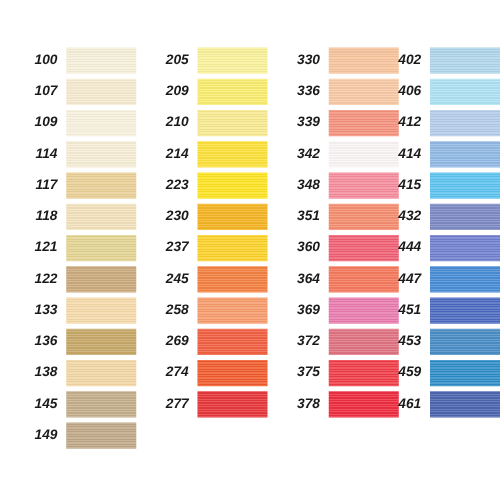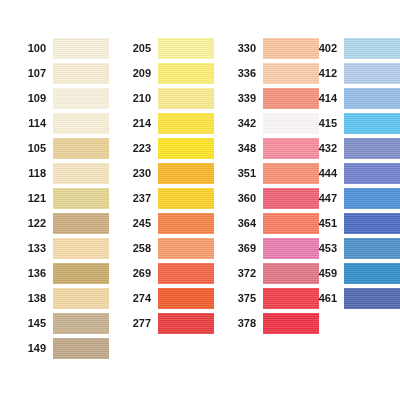--- a/index.html
+++ b/index.html
@@ -11,20 +11,21 @@
     height: 400px;
     background: #ffffff;
     font-family: "Liberation Sans", sans-serif;
     overflow: hidden;
   }
   #chart {
     position: relative;
     width: 400px;
     height: 356px;
     box-sizing: border-box;
+    font-style: italic;
   }
   .column {
     position: absolute;
     top: 36px;
     width: 92px;
   }
   .col-0 { left: 14px; }
   .col-1 { left: 119px; }
   .col-2 { left: 224px; }
   .col-3 { left: 305px; }
@@ -97,21 +98,21 @@
       </div>
       <div class="swatch-row">
         <span class="swatch-label">109</span>
         <span class="swatch-chip" style="background-color: rgb(247, 240, 221);"></span>
       </div>
       <div class="swatch-row">
         <span class="swatch-label">114</span>
         <span class="swatch-chip" style="background-color: rgb(247, 238, 215);"></span>
       </div>
       <div class="swatch-row">
-        <span class="swatch-label">105</span>
+        <span class="swatch-label">117</span>
         <span class="swatch-chip" style="background-color: rgb(233, 207, 150);"></span>
       </div>
       <div class="swatch-row">
         <span class="swatch-label">118</span>
         <span class="swatch-chip" style="background-color: rgb(243, 227, 189);"></span>
       </div>
       <div class="swatch-row">
         <span class="swatch-label">121</span>
         <span class="swatch-chip" style="background-color: rgb(227, 211, 145);"></span>
       </div>
@@ -239,20 +240,24 @@
         <span class="swatch-label">378</span>
         <span class="swatch-chip" style="background-color: rgb(238, 47, 66);"></span>
       </div>
     </div>
   <div class="column col-3">
       <div class="swatch-row">
         <span class="swatch-label">402</span>
         <span class="swatch-chip" style="background-color: rgb(175, 214, 234);"></span>
       </div>
       <div class="swatch-row">
+        <span class="swatch-label">406</span>
+        <span class="swatch-chip" style="background-color: rgb(174, 227, 244);"></span>
+      </div>
+      <div class="swatch-row">
         <span class="swatch-label">412</span>
         <span class="swatch-chip" style="background-color: rgb(179, 204, 232);"></span>
       </div>
       <div class="swatch-row">
         <span class="swatch-label">414</span>
         <span class="swatch-chip" style="background-color: rgb(147, 187, 230);"></span>
       </div>
       <div class="swatch-row">
         <span class="swatch-label">415</span>
         <span class="swatch-chip" style="background-color: rgb(91, 195, 238);"></span>

